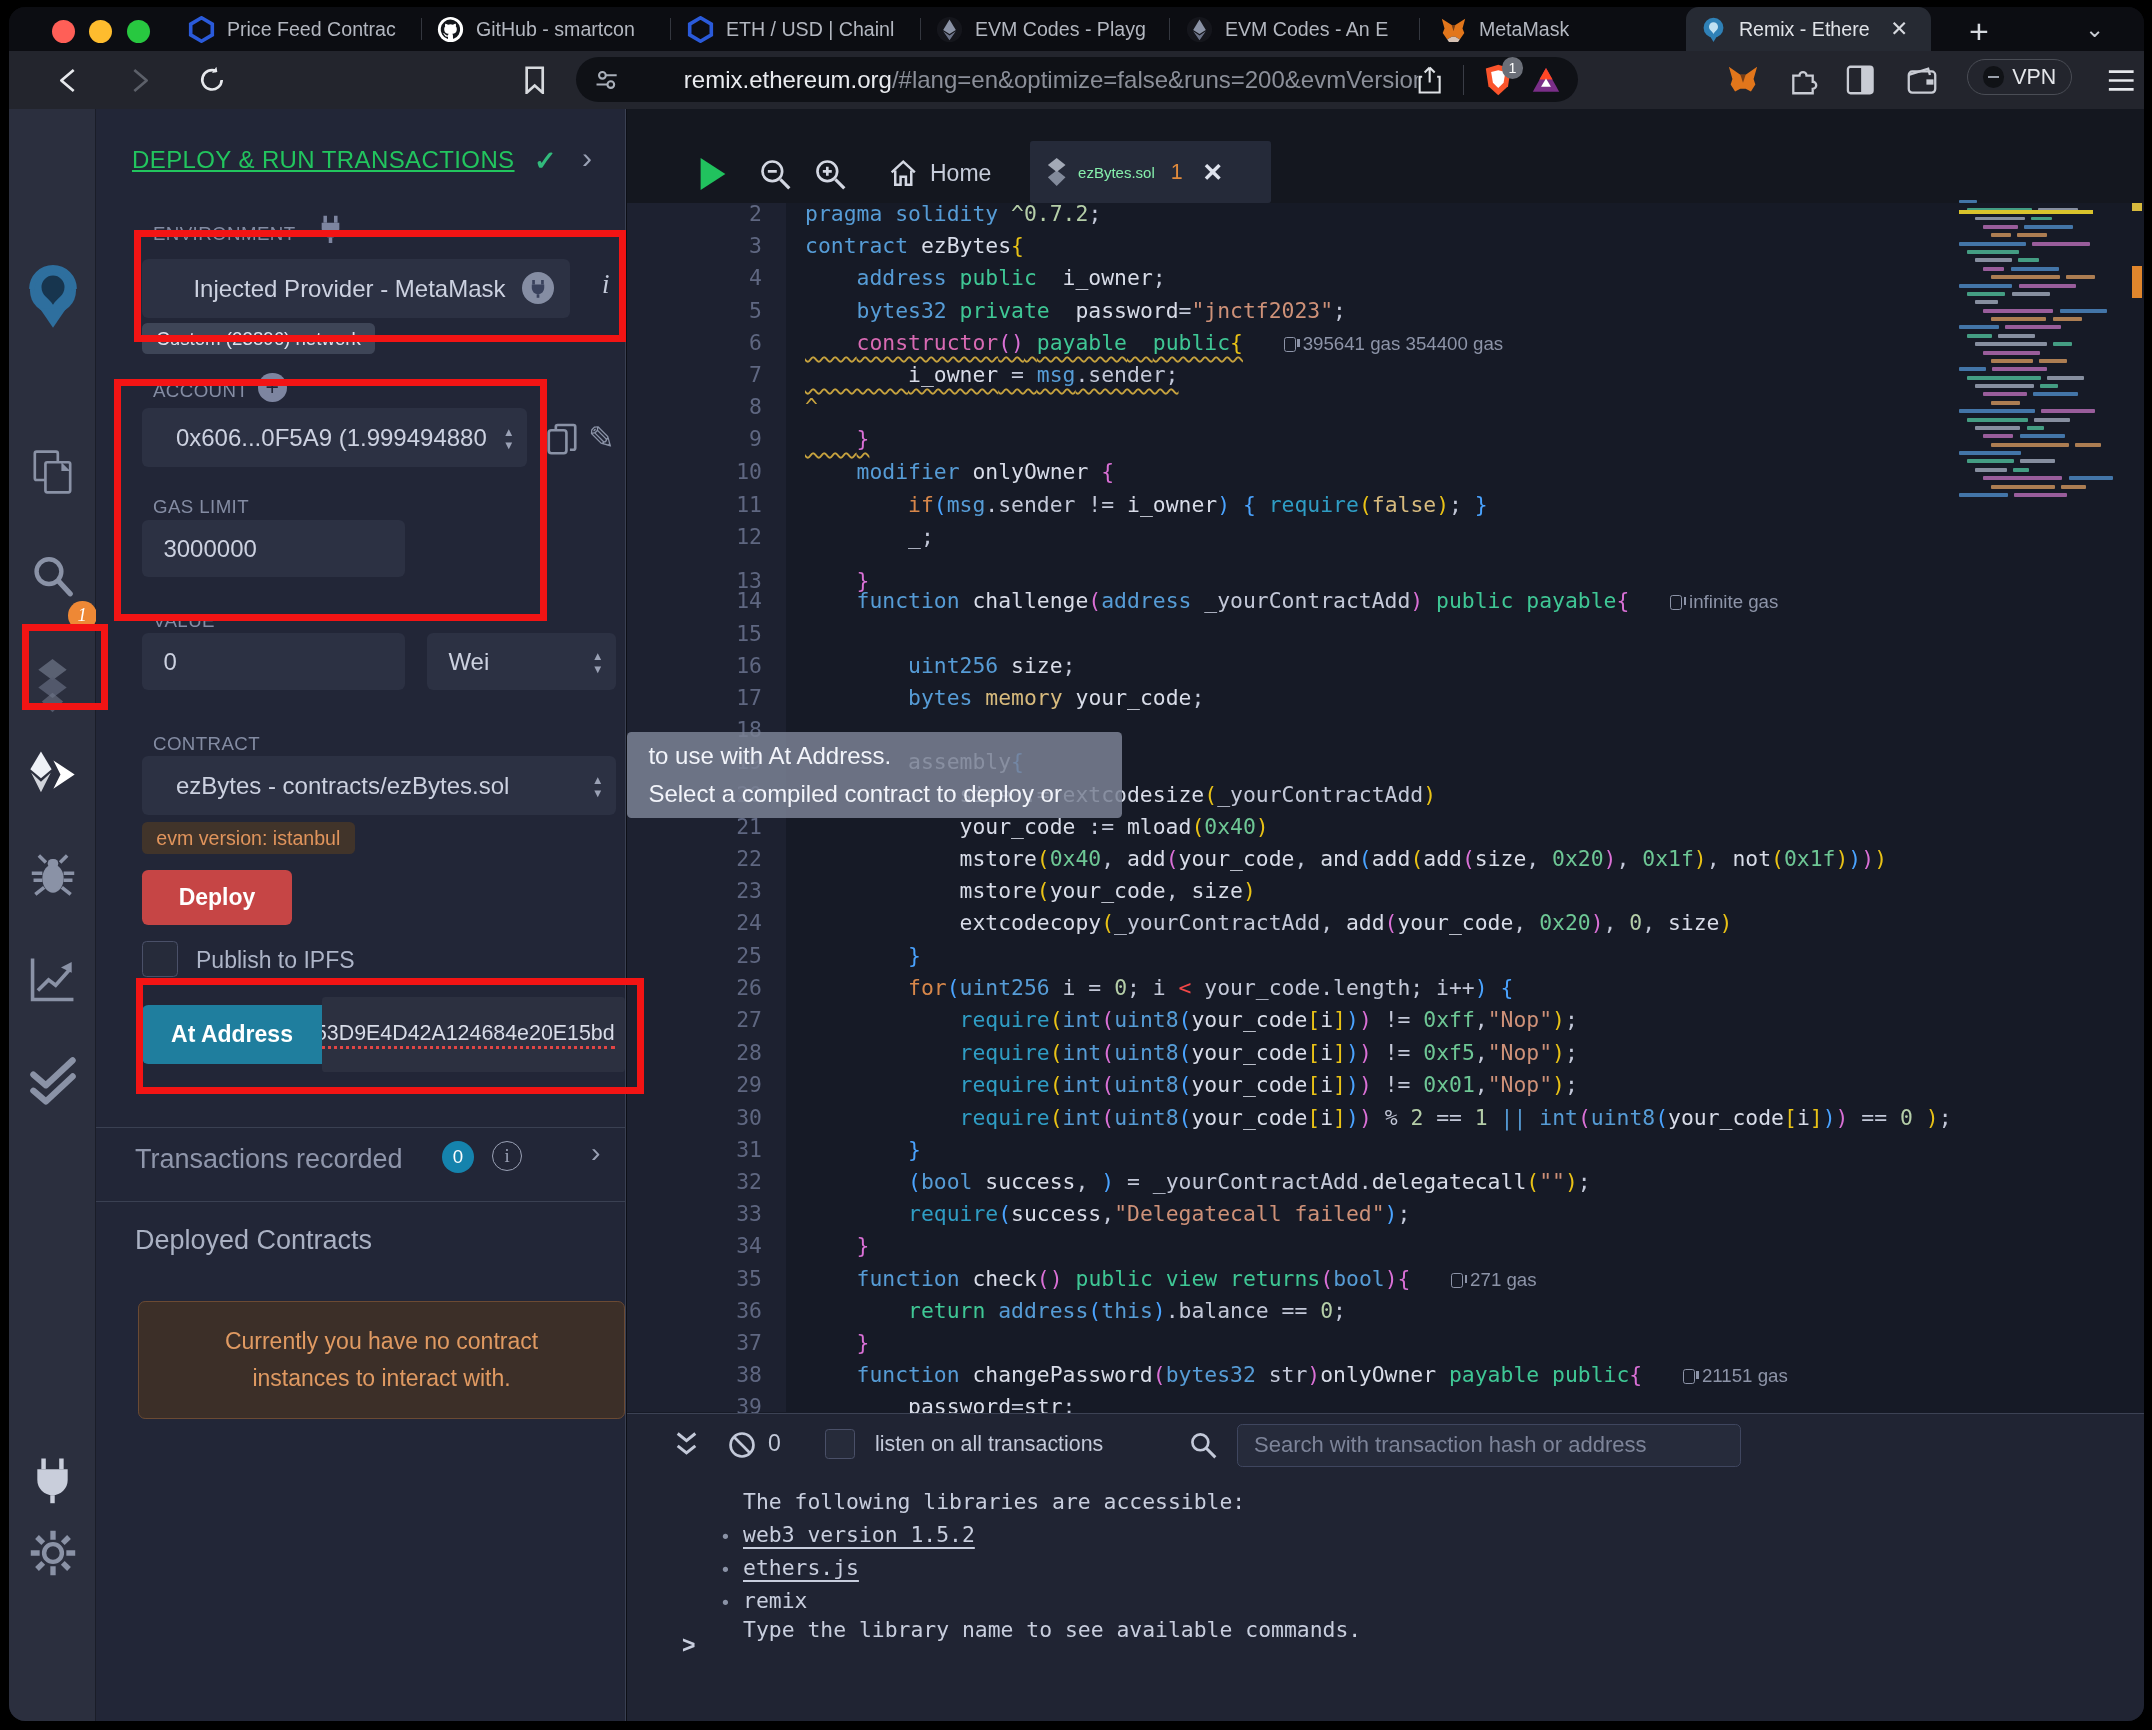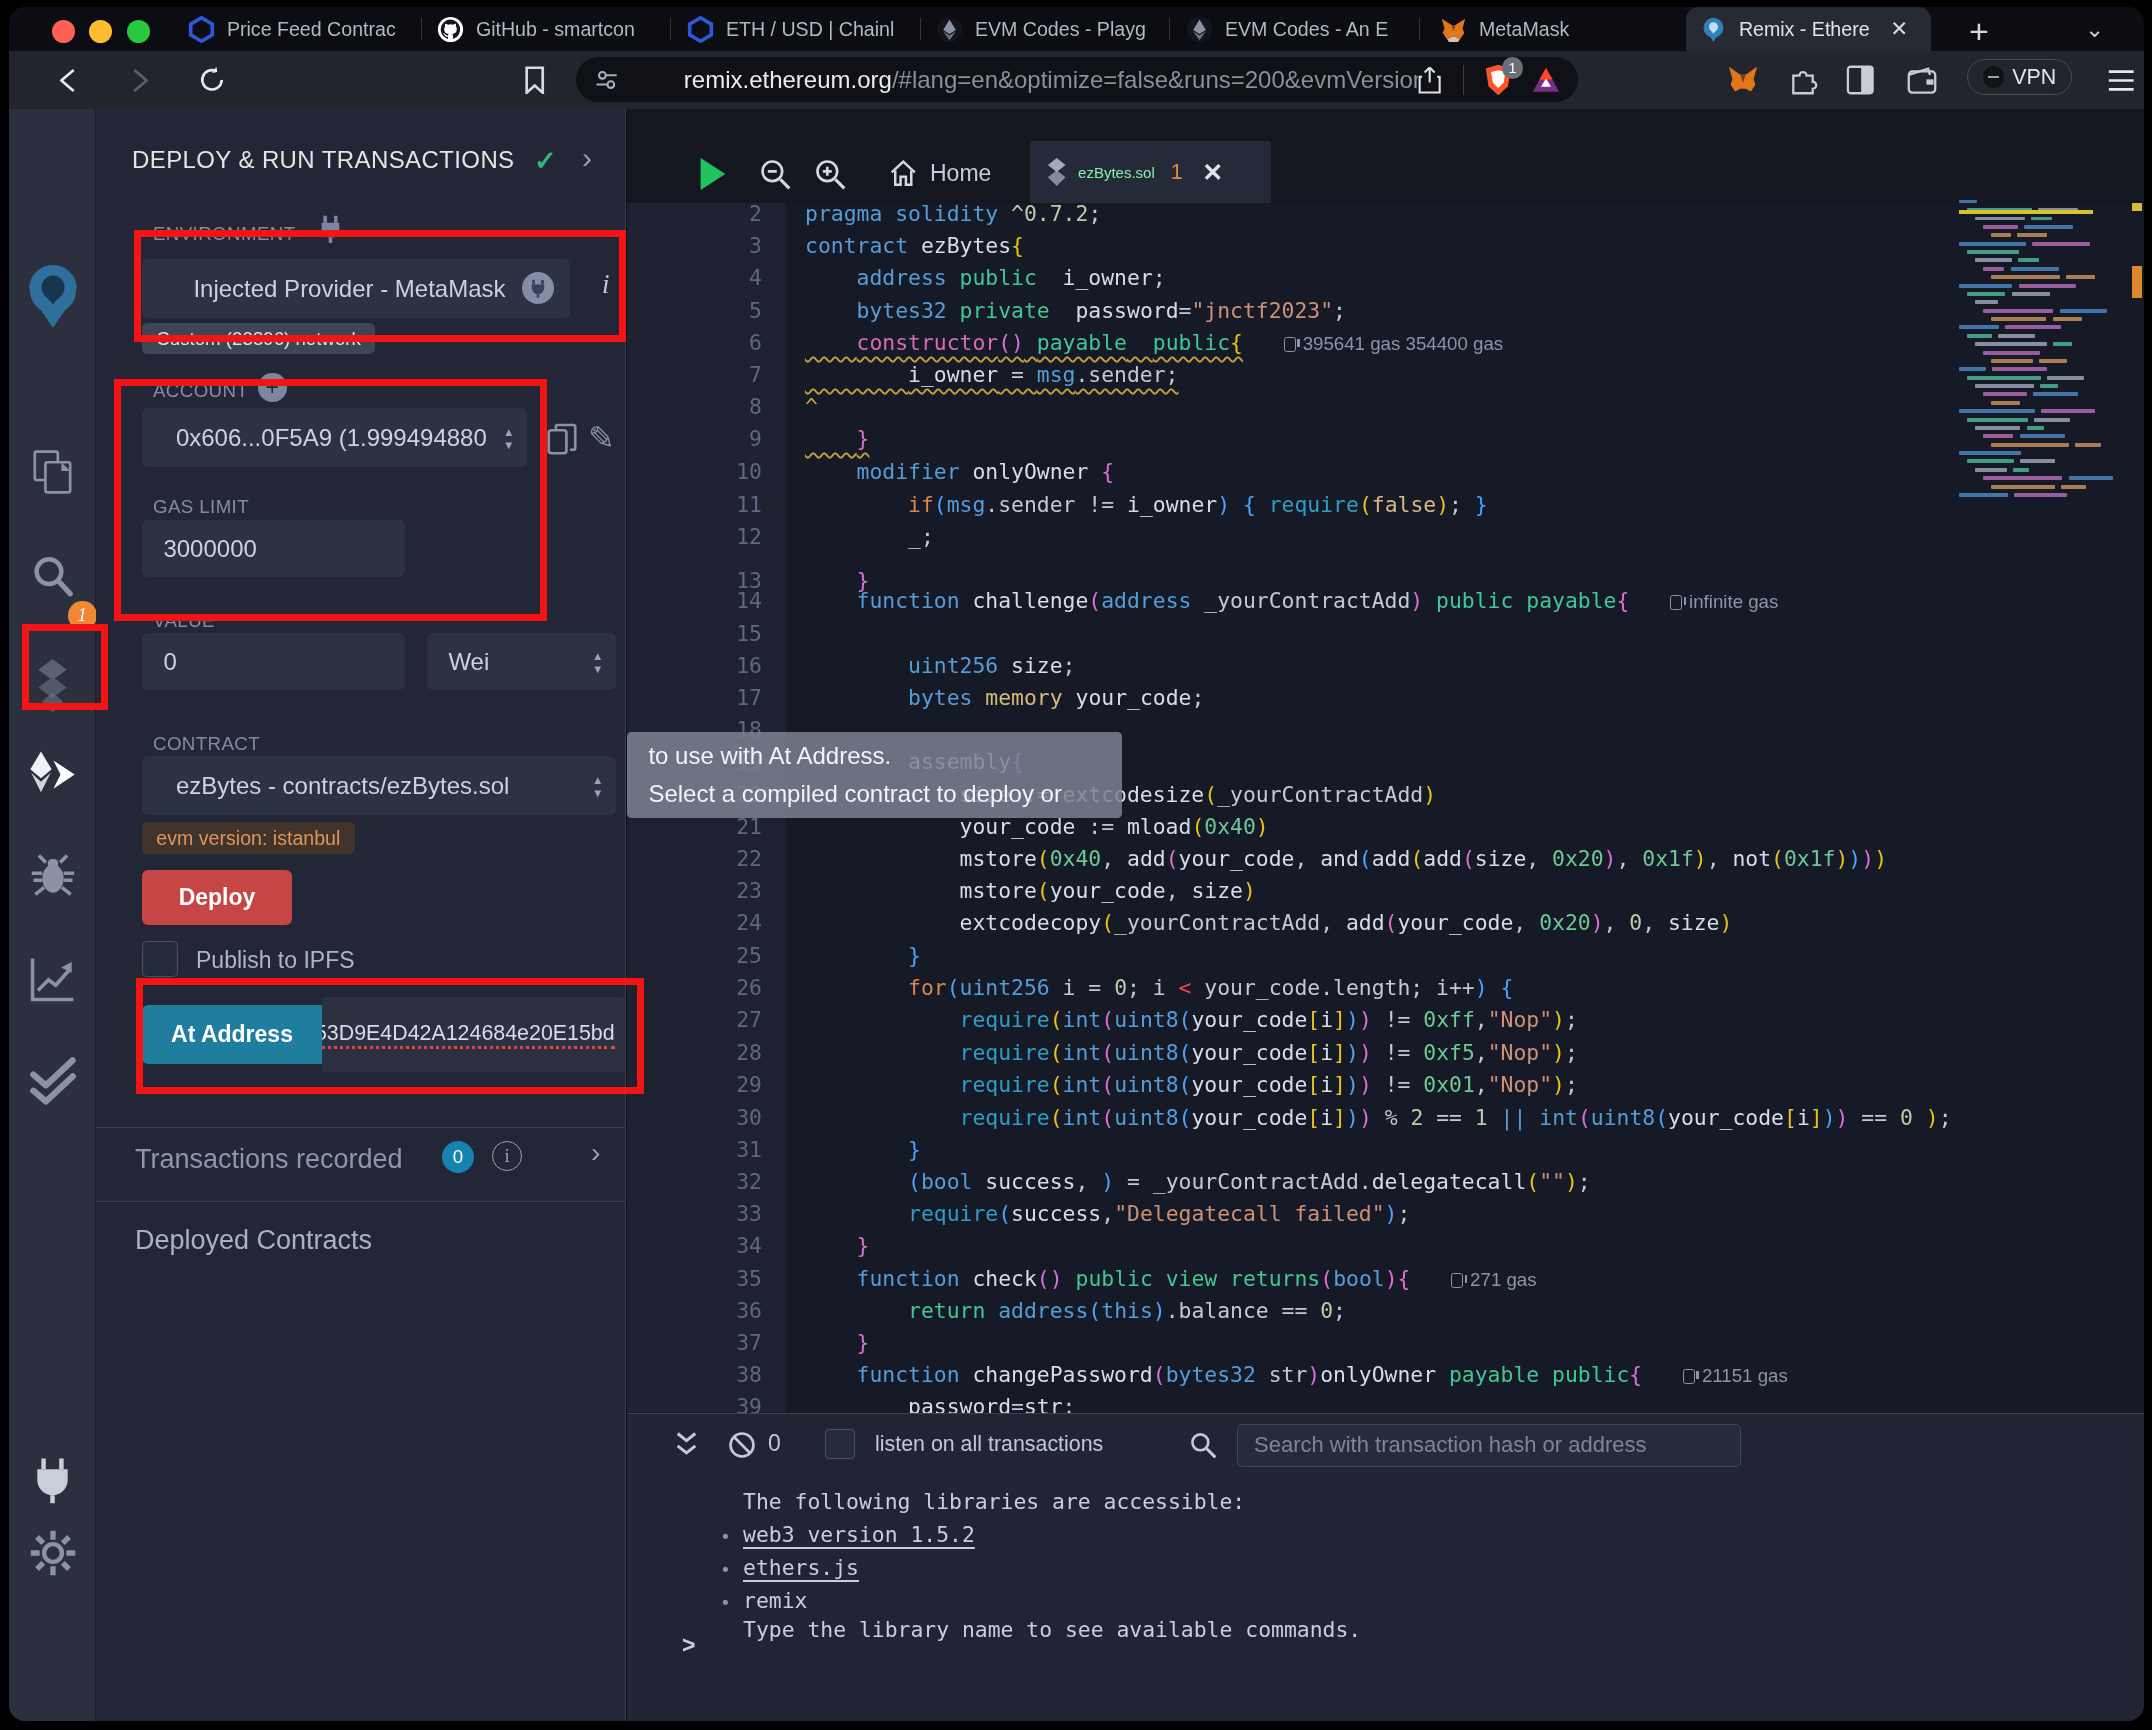--- a/index.html
+++ b/index.html
@@ -39,21 +39,21 @@
   
   #app{position:absolute;left:0;top:102px;width:100%;height:1613px;background:#0d0f16;}
   
   #rail{position:absolute;left:0;top:0;width:87px;height:100%;background:#2b2f3e;border-right:0.9px solid #1a1d28;}
   .railicon{position:absolute;left:0;width:87px;display:flex;align-items:center;justify-content:center;}
   #compilerbadge{position:absolute;left:59px;top:492px;width:28.5px;height:28.5px;border-radius:50%;
     background:#ee8835;color:#fff;font-size:18.7px;font-style:italic;font-family:"Liberation Serif",serif;
     display:flex;align-items:center;justify-content:center;}
   
   #panel{position:absolute;left:87px;top:0;width:530px;height:100%;background:#222637;border-right:0.9px solid #3a4052;}
-  #paneltitle{position:absolute;left:36px;top:37px;font-size:24px;color:#e5e5e5;letter-spacing:0.4px;}
+  #paneltitle{position:absolute;left:36px;top:37px;font-size:24px;color:#22c55e;letter-spacing:0.4px;text-decoration:underline;}
   #titlecheck{position:absolute;left:438px;top:36px;color:#32ba7c;font-size:27px;font-weight:bold;}
   #titlechev{position:absolute;left:486px;top:32px;color:#9aa1b5;font-size:30px;}
   .plabel{position:absolute;font-size:18.7px;color:#848ca3;letter-spacing:0.4px;margin-left:21px;}
   .pinput{position:absolute;background:#2c3143;border-radius:6.2px;color:#ccd1e0;font-size:24px;
     display:flex;align-items:center;padding:0 21.4px;}
   .stepper{position:absolute;right:12.5px;top:50%;transform:translateY(-50%);display:flex;flex-direction:column;
     gap:1.8px;color:#9aa1b5;font-size:11.6px;line-height:11.6px;}
   .netbadge{position:absolute;left:46px;top:214px;background:#3e4557;color:#dde1ec;font-size:18.7px;
     border-radius:5.3px;padding:4.5px 14.3px;}
   .evmbadge{position:absolute;left:46px;top:713px;background:#41342a;color:#e0945c;font-size:19.6px;
@@ -468,20 +468,24 @@
         </div>
 
       <div class="pdivider" style="top:1018px"></div>
       <div id="txrow">Transactions recorded</div>
       <div id="txbadge">0</div>
       <div id="txinfo">i</div>
       <div id="txchev">›</div>
       <div class="pdivider" style="top:1092px"></div>
 
       <div id="deployedtitle">Deployed Contracts</div>
+      <div id="alert">
+        <div>Currently you have no contract</div>
+        <div>instances to interact with.</div>
+      </div>
     </div>
 
     <div id="editor">
       <div id="edtoolbar">
         <div class="edtool" style="left:59px;width:53px">
           <svg width="30" height="36" viewBox="0 0 34 40">
               <path d="M3 2 L31 20 L3 38 Z" fill="#21c25e"></path>
             </svg>
         </div>
         <div class="edtool" style="left:123px;width:50px">

